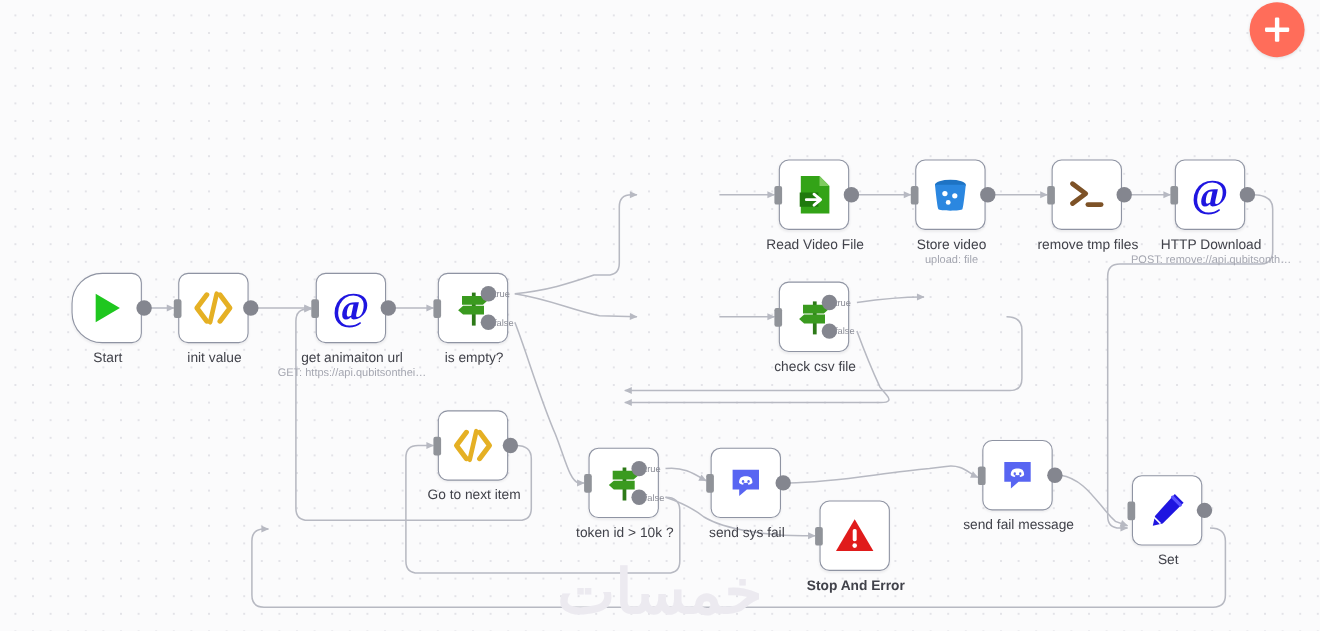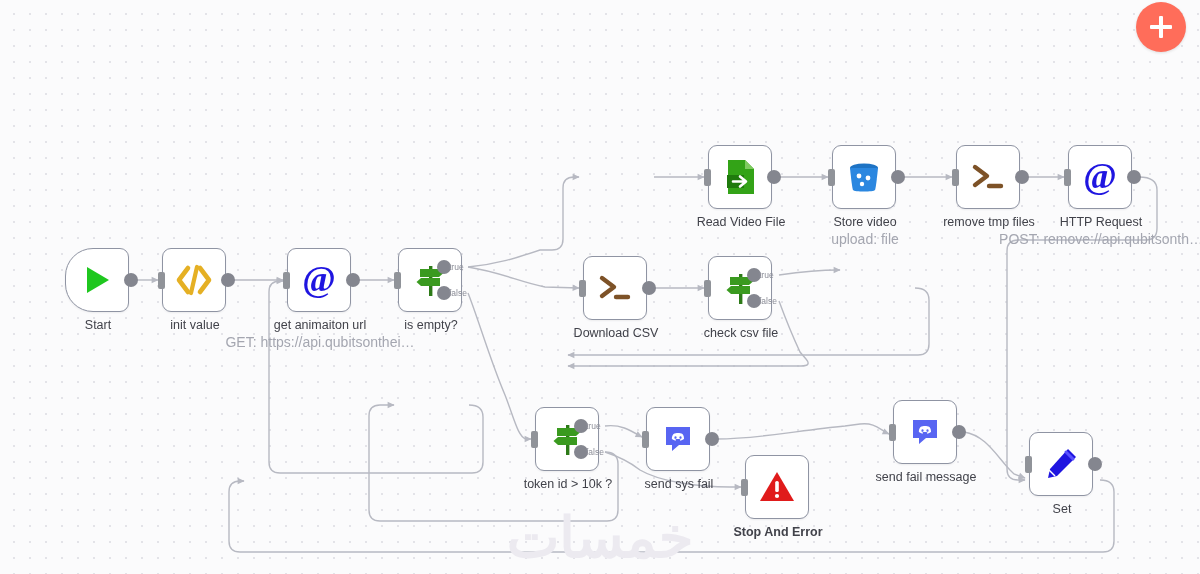--- a/index.html
+++ b/index.html
@@ -78,21 +78,21 @@
     color: #41424a;
     text-align: center;
     line-height: 14px;
   }
   .node-sublabel {
     position: absolute;
     top: 86px;
     left: 50%;
     transform: translateX(-50%);
     white-space: nowrap;
-    font-size: 14px;
+    font-size: 10px;
     color: #a4a6b0;
     text-align: center;
   }
   
   .port-in {
     position: absolute;
     left: -4px;
     top: 24px;
     width: 7px;
     height: 17px;
@@ -320,35 +320,24 @@
   </div>
 
   <div class="node" style="left:1068px; top:145px;">
     <div class="node-box">
       <svg width="40" height="40" viewBox="0 0 40 40">
         <text x="20" y="31" font-family="'Liberation Serif', serif" font-size="36" font-weight="bold" fill="#1f15e0" text-anchor="middle">@</text>
       </svg>
     </div>
     <div class="port-in"></div>
     <div class="port-out"></div>
-    <div class="node-label">HTTP Request</div>
+    <div class="node-label">HTTP Download</div>
     <div class="node-sublabel">POST: remove://api.qubitsonth…</div>
   </div>
 
-  <div class="node" style="left:583px; top:256px;">
-    <div class="node-box">
-      <svg width="36" height="30" viewBox="0 0 36 30">
-        <path d="M5,5 L17,14 L5,23" stroke="#7d5227" stroke-width="4.4" fill="none" stroke-linecap="round" stroke-linejoin="round"></path>
-        <path d="M19,24 L31,24" stroke="#7d5227" stroke-width="4.4" fill="none" stroke-linecap="round"></path>
-      </svg>
-    </div>
-    <div class="port-in"></div>
-    <div class="port-out"></div>
-    <div class="node-label">Download CSV</div>
-  </div>
 
   <div class="node" style="left:708px; top:256px;">
     <div class="node-box">
       <svg width="38" height="38" viewBox="0 0 38 38">
         <rect x="18" y="5" width="3.4" height="30" fill="#2d7a18"></rect>
         <path d="M9,8 h19 l4.5,4 l-4.5,4 h-19 z" fill="#3a9a1f"></path>
         <path d="M29,17 h-19 l-4.5,4 l4.5,4 h19 z" fill="#3a9a1f"></path>
       </svg>
     </div>
     <div class="port-in"></div>
@@ -357,20 +346,32 @@
       <div class="port-tag">true</div>
     </div>
     <div class="port-wrap" style="top:38px;">
       <div class="dot"></div>
       <div class="port-tag">false</div>
     </div>
     <div class="node-label">check csv file</div>
   </div>
 
 
+  <div class="node" style="left:398px; top:373px;">
+    <div class="node-box">
+      <svg width="38" height="32" viewBox="0 0 38 32">
+        <path d="M13,4 L4,16 L13,28" stroke="#e5b024" stroke-width="4.6" fill="none" stroke-linecap="round" stroke-linejoin="round"></path>
+        <path d="M25,4 L34,16 L25,28" stroke="#e5b024" stroke-width="4.6" fill="none" stroke-linecap="round" stroke-linejoin="round"></path>
+        <path d="M22,3 L16,29" stroke="#e5b024" stroke-width="4.2" fill="none" stroke-linecap="round"></path>
+      </svg>
+    </div>
+    <div class="port-in"></div>
+    <div class="port-out"></div>
+    <div class="node-label">Go to next item</div>
+  </div>
 
   <div class="node" style="left:535px; top:407px;">
     <div class="node-box">
       <svg width="38" height="38" viewBox="0 0 38 38">
         <rect x="18" y="5" width="3.4" height="30" fill="#2d7a18"></rect>
         <path d="M9,8 h19 l4.5,4 l-4.5,4 h-19 z" fill="#3a9a1f"></path>
         <path d="M29,17 h-19 l-4.5,4 l4.5,4 h19 z" fill="#3a9a1f"></path>
       </svg>
     </div>
     <div class="port-in"></div>

